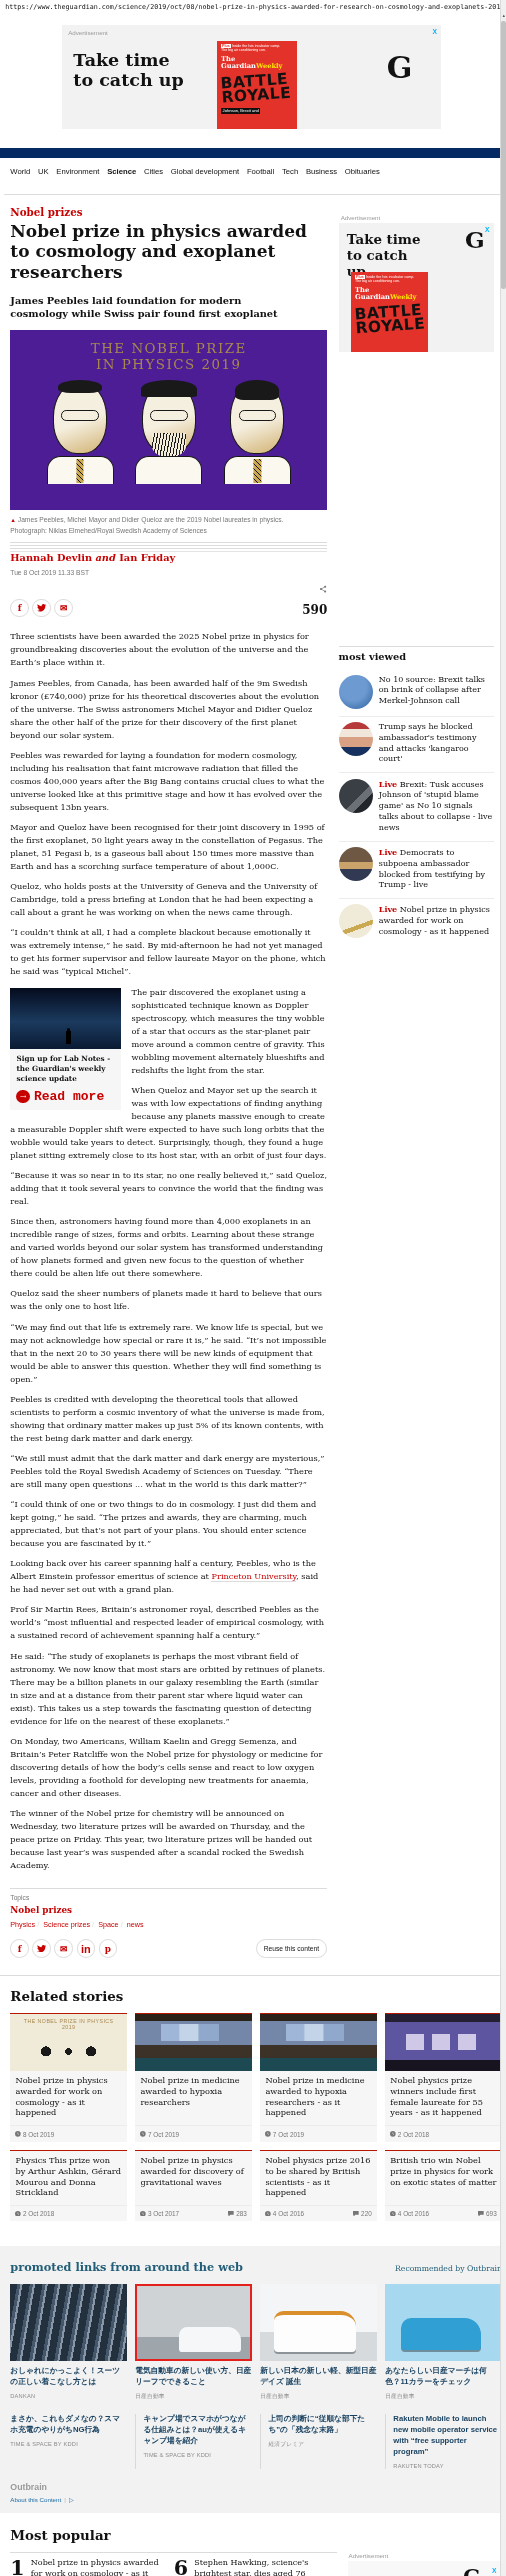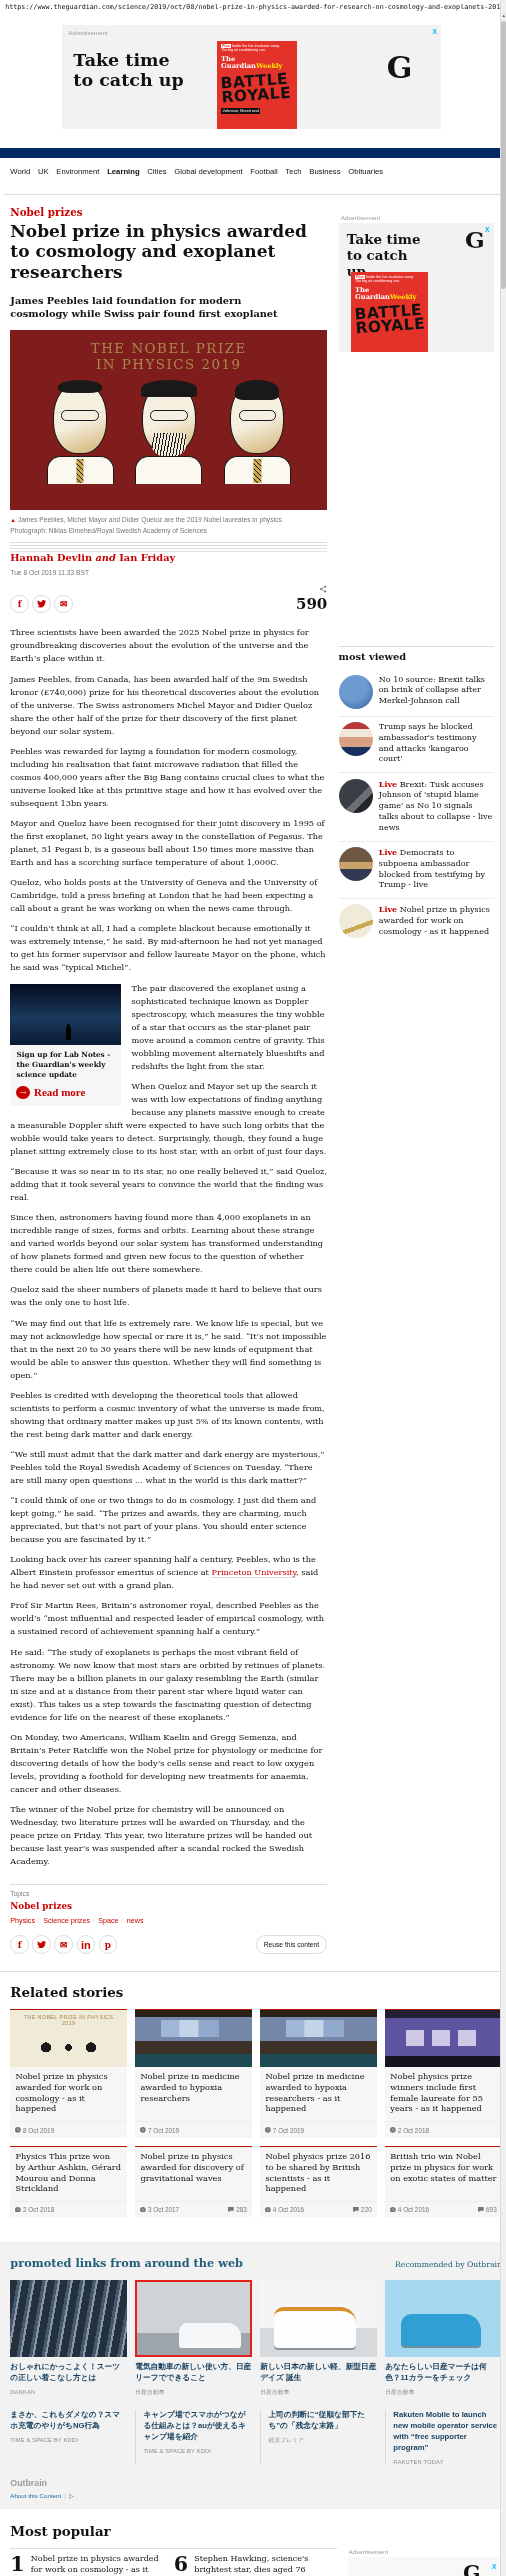--- a/index.html
+++ b/index.html
@@ -30,21 +30,21 @@
   .subnav a { color:#121212; text-decoration:none; cursor:pointer; }
   .subnav .active { font-weight:bold; }
   .rules { height:19.6px; margin:0 4.1px; background:repeating-linear-gradient(#dcdcdc 0 0.5px, #ffffff 0.5px 4.6px); background-size:100% 14.4px; background-repeat:no-repeat; }
 
   
   .article-grid { display:grid; grid-template-columns:317px 155px; column-gap:11.3px; padding:1px 4.1px 0 10.3px; }
   .kicker { font-family:"DejaVu Serif", serif; font-weight:bold; font-size:10.3px; color:#c70000; margin-bottom:3.1px; }
   h1.headline { font-family:"DejaVu Serif", serif; font-weight:bold; font-size:17px; line-height:20.6px; color:#121212; max-width:314px; }
   .standfirst { font-family:"DejaVu Serif", serif; font-weight:bold; font-size:9.8px; line-height:13px; color:#121212; margin-top:11.3px; max-width:289px; }
 
-  .hero { position:relative; margin-top:10.3px; width:317px; height:180px; background:#7f1d1d; overflow:hidden; }
+  .hero { position:relative; margin-top:10.3px; width:317px; height:180px; background:#4c1d95; overflow:hidden; }
   .hero-title { text-align:center; padding-top:11.3px; font-family:"DejaVu Serif", serif; color:#a8884c; font-size:13.4px; line-height:15.5px; letter-spacing:1.5px; }
   .portraits { display:flex; justify-content:center; gap:21.6px; margin-top:9.3px; }
   .figure { width:67px; }
   .head { width:54px; height:72px; margin:0 auto; border:1.5px solid #191919; border-radius:48% 48% 44% 44%; background:linear-gradient(160deg,#f5efdf 55%, #d9bf8a 90%); position:relative; }
   .hair { position:absolute; top:-3.1px; left:4.1px; right:4.1px; height:17.5px; background:#191919; border-radius:50% 50% 20% 20%; }
   .glasses { position:absolute; top:27px; left:7.2px; right:7.2px; height:11.3px; border:1.5px solid #191919; border-radius:5.2px; }
   .beard { position:absolute; bottom:-4.1px; left:9.3px; right:9.3px; height:24px; background:repeating-linear-gradient(100deg,#f3ecd9 0 2.1px,#191919 2.1px 3.1px); border-radius:0 0 46% 46%; }
   .shoulders { width:67px; height:28px; margin:2.1px auto 0; background:#fbf8f0; border:1.5px solid #191919; border-bottom:none; border-radius:13.4px 13.4px 0 0; position:relative; }
   .tie { position:absolute; left:50%; top:2.1px; width:7.2px; height:24px; transform:translateX(-50%); background:repeating-linear-gradient(45deg,#caa952 0 2.6px,#191919 2.6px 3.6px); }
 
@@ -52,34 +52,34 @@
   .caption .tri { color:#c70000; font-size:5.7px; }
   .rule4 { height:10.3px; margin-top:7.2px; background:repeating-linear-gradient(#dcdcdc 0 0.5px, #ffffff 0.5px 3.1px); background-size:100% 9.8px; background-repeat:no-repeat; }
   .byline { font-family:"DejaVu Serif", serif; font-weight:bold; font-size:9.8px; color:#c70000; }
   .byline .and { font-style:italic; font-weight:bold; }
   .dateline { font-size:6.7px; color:#767676; margin-top:5.2px; }
 
   .social-row { display:flex; align-items:flex-end; margin:9.3px 0 3.1px; }
   .soc { width:18.5px; height:18.5px; border:0.5px solid #dcdcdc; border-radius:50%; display:flex; align-items:center; justify-content:center; margin-right:3.6px; color:#c70000; font-family:"DejaVu Serif", serif; font-weight:bold; font-size:8.8px; cursor:pointer; background:#fff; }
   .soc svg { display:block; }
   .share-count { margin-left:auto; text-align:right; color:#121212; }
-  .share-count .num { font-family:"DejaVu Serif", serif; font-weight:bold; font-size:15px; display:block; }
+  .share-count .num { font-family:"DejaVu Serif", serif; font-weight:bold; font-size:12px; display:block;margin-top:8px; }
   .share-glyph { color:#767676; }
 
   
   .body-copy { margin-top:13.4px; font-family:"DejaVu Serif", serif; font-size:8.2px; line-height:13px; color:#121212; max-width:317px; }
   .body-copy p { margin-bottom:7.2px; }
   .body-copy a.inlink { color:#c70000; text-decoration:none; border-bottom:0.5px solid #dcdcdc; cursor:pointer; }
   .floatbox { float:left; width:111px; margin:2.6px 10.3px 4.1px 0; background:#f6f6f6; }
   .fb-img { height:61px; background:linear-gradient(180deg,#050b1e 0%,#1b3a5e 55%,#0a1b33 100%); position:relative; }
   .fb-img:after { content:""; position:absolute; left:50%; bottom:5.2px; width:5.2px; height:13.4px; background:#000; box-shadow:0 -3.6px 0 -1px #000; }
   .fb-txt { padding:5.2px 6.2px 2.1px; font-family:"DejaVu Serif", serif; font-weight:bold; font-size:7.2px; line-height:9.8px; }
   .fb-cta { display:flex; align-items:center; gap:4.1px; padding:4.1px 6.2px 6.2px; cursor:pointer; }
   .fb-arrow { width:13.4px; height:13.4px; border-radius:50%; background:#c70000; color:#fff; font-size:7.7px; line-height:13.4px; text-align:center; }
-  .fb-more { color:#c70000; font-family:Liberation Serif, serif; font-weight:bold; font-size:11px; }
+  .fb-more { color:#c70000; font-family:Liberation Mono, monospace; font-weight:bold; font-size:13px; }
 
   .topics { clear:both; border-top:0.5px solid #dcdcdc; margin-top:15.5px; padding-top:5.2px; }
   .topics-label { font-size:6.7px; color:#767676; }
   .topics-primary { font-family:"DejaVu Serif", serif; font-weight:bold; font-size:8.8px; color:#c70000; margin:4.1px 0 5.2px; }
   .topics-links { font-size:7.2px; color:#c70000; }
   .topics-links .sep { color:#dcdcdc; padding:0 2.1px; }
   .topics-links span[data-interactable="true"] { cursor:pointer; }
 
   .share2 { display:flex; align-items:center; margin:10.3px 0 15.5px; }
   .reuse { margin-left:auto; border:0.5px solid #dcdcdc; border-radius:10.3px; padding:4.6px 7.2px; font-size:6.7px; color:#121212; cursor:pointer; background:#fff; }
@@ -186,21 +186,21 @@
       <div class="gw-cover-sub" data-interactable="false">Johnson, Brexit and</div>
     </div>
     <div class="g-roundel" data-interactable="false">G</div>
   </div>
 
   <div class="blue-bar" data-interactable="false"></div>
   <nav class="subnav" data-interactable="false">
     <a data-interactable="true">World</a>
     <a data-interactable="true">UK</a>
     <a data-interactable="true">Environment</a>
-    <a class="active" data-interactable="true">Learning</a>
+    <a class="active" data-interactable="true">Science</a>
     <a data-interactable="true">Cities</a>
     <a data-interactable="true">Global development</a>
     <a data-interactable="true">Football</a>
     <a data-interactable="true">Tech</a>
     <a data-interactable="true">Business</a>
     <a data-interactable="true">Obituaries</a>
   </nav>
   <div class="rules" data-interactable="false"></div>
 
   <div class="article-grid" data-interactable="false">

